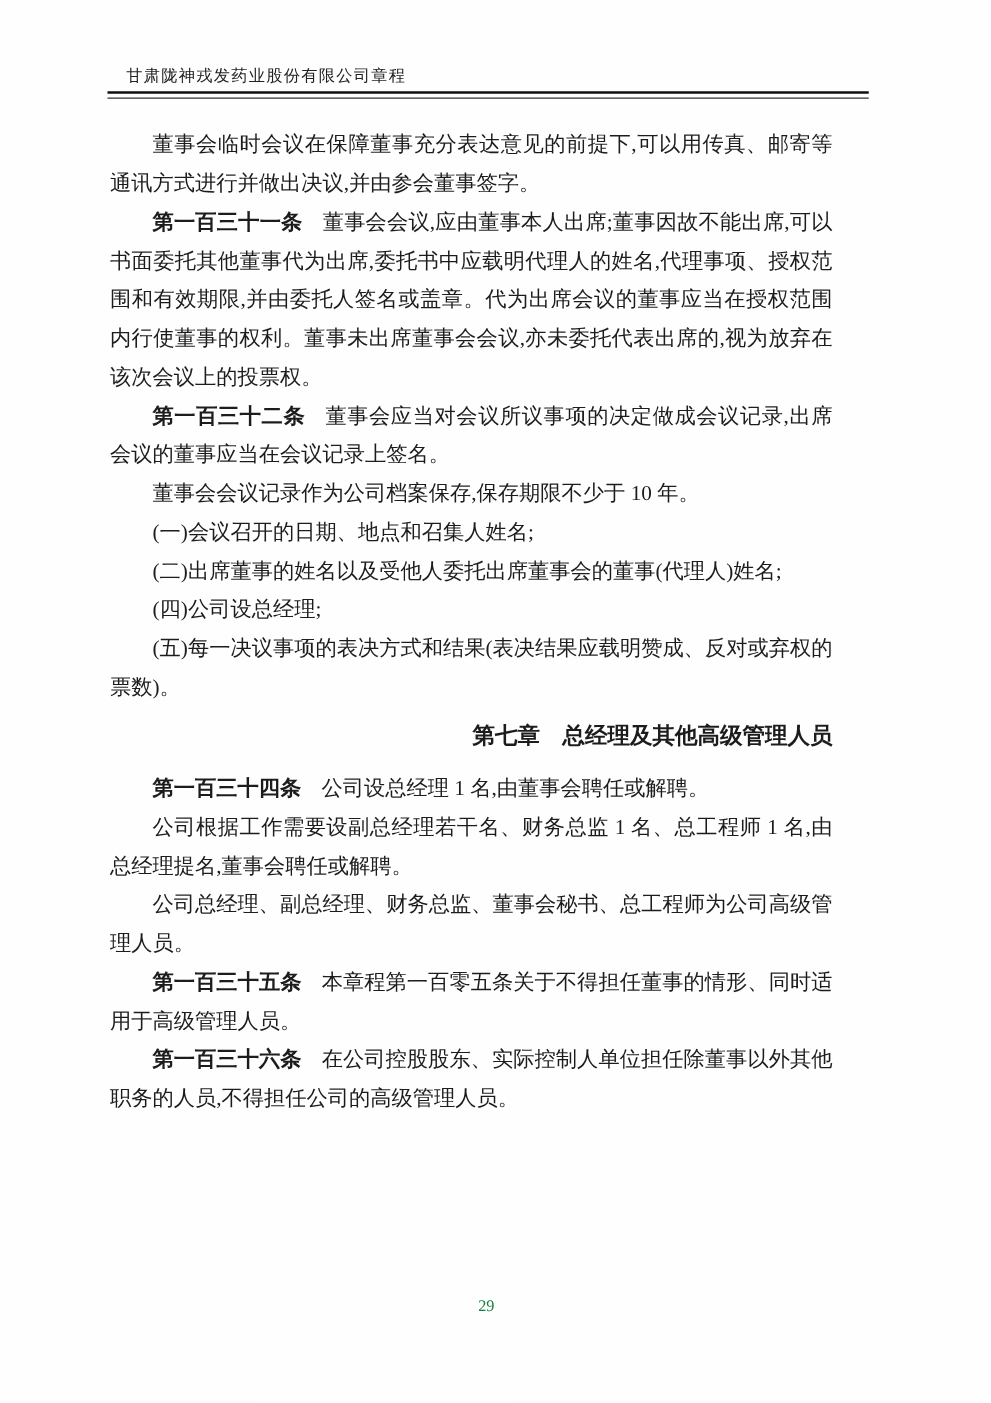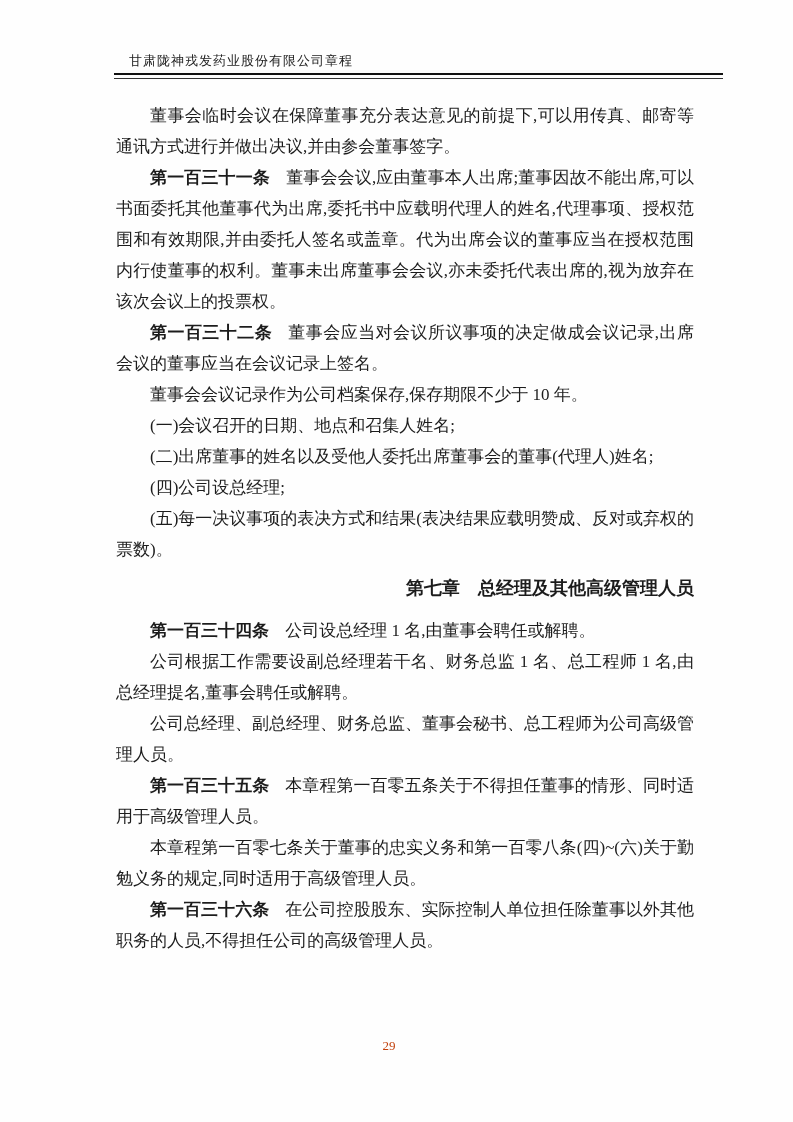--- a/index.html
+++ b/index.html
@@ -11,21 +11,21 @@
     position: relative;
     width: 793px;
     height: 1122px;
     background: #fefefe;
     color: #1c1c1c;
     font-family: "Liberation Serif", "DejaVu Serif", serif;
     overflow: hidden;
     box-sizing: border-box;
   }
   .content {
-    margin-left: 116px;
+    margin-left: 88px;
     width: 578px;
   }
   
   .header {
     padding-top: 53px;
   }
   .header-title {
     margin-left: 13px;
     font-size: 13px;
     line-height: 16px;
@@ -76,21 +76,21 @@
   
   .footer {
     position: absolute;
     top: 1036px;
     left: 100px;
     width: 578px;
     text-align: center;
   }
   .page-number {
     font-size: 13px;
-    color: #c2410c;
+    color: #15803d;
   }
 </style>
 </head>
 <body>
 
 <div class="page">
   <div class="content">
     <div class="header">
       <div class="header-title">甘肃陇神戎发药业股份有限公司章程</div>
       <div class="header-rule">
@@ -106,21 +106,20 @@
         <p class="para"><span>董事会会议记录作为公司档案保存,保存期限不少于 10 年。</span></p>
         <p class="para"><span>(一)会议召开的日期、地点和召集人姓名;</span></p>
         <p class="para"><span>(二)出席董事的姓名以及受他人委托出席董事会的董事(代理人)姓名;</span></p>
         <p class="para"><span>(四)公司设总经理;</span></p>
         <p class="para"><span>(五)每一决议事项的表决方式和结果(表决结果应载明赞成、反对或弃权的票数)。</span></p>
         <div class="chapter"><span class="ch-label">第七章</span><span class="ch-title">总经理及其他高级管理人员</span></div>
         <p class="para"><span class="term">第一百三十四条</span><span>公司设总经理 1 名,由董事会聘任或解聘。</span></p>
         <p class="para"><span>公司根据工作需要设副总经理若干名、财务总监 1 名、总工程师 1 名,由总经理提名,董事会聘任或解聘。</span></p>
         <p class="para"><span>公司总经理、副总经理、财务总监、董事会秘书、总工程师为公司高级管理人员。</span></p>
         <p class="para"><span class="term">第一百三十五条</span><span>本章程第一百零五条关于不得担任董事的情形、同时适用于高级管理人员。</span></p>
-        <p class="para"><span>本章程第一百零七条关于董事的忠实义务和第一百零八条(四)~(六)关于勤勉义务的规定,同时适用于高级管理人员。</span></p>
         <p class="para"><span class="term">第一百三十六条</span><span>在公司控股股东、实际控制人单位担任除董事以外其他职务的人员,不得担任公司的高级管理人员。</span></p>
       </div>
   </div>
 
   <div class="footer">
     <span class="page-number">29</span>
   </div>
 </div>
 
 </body></html>

